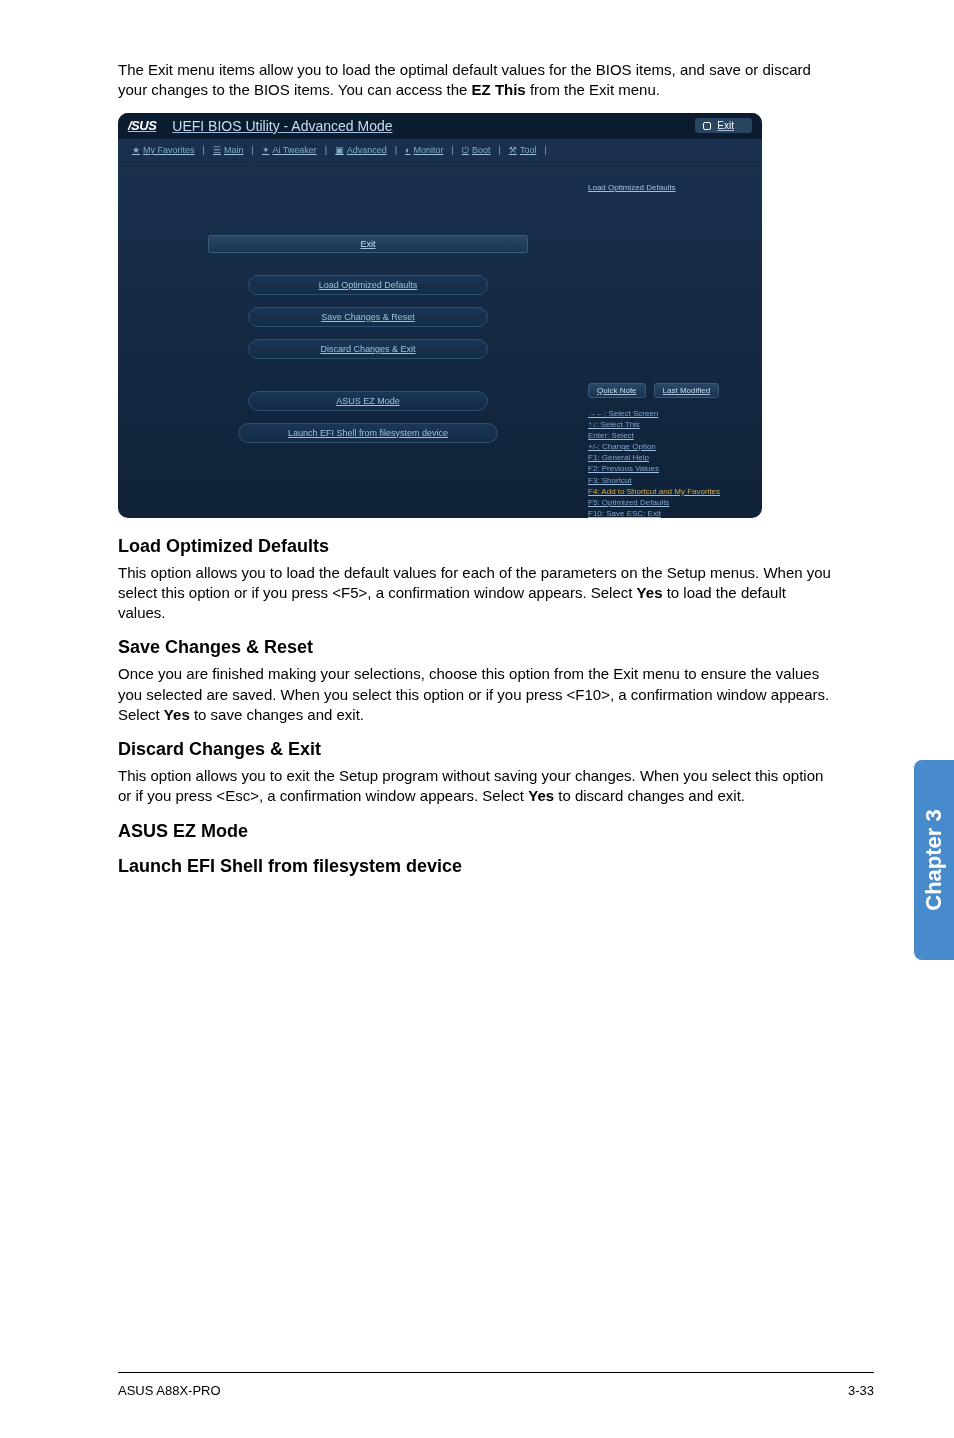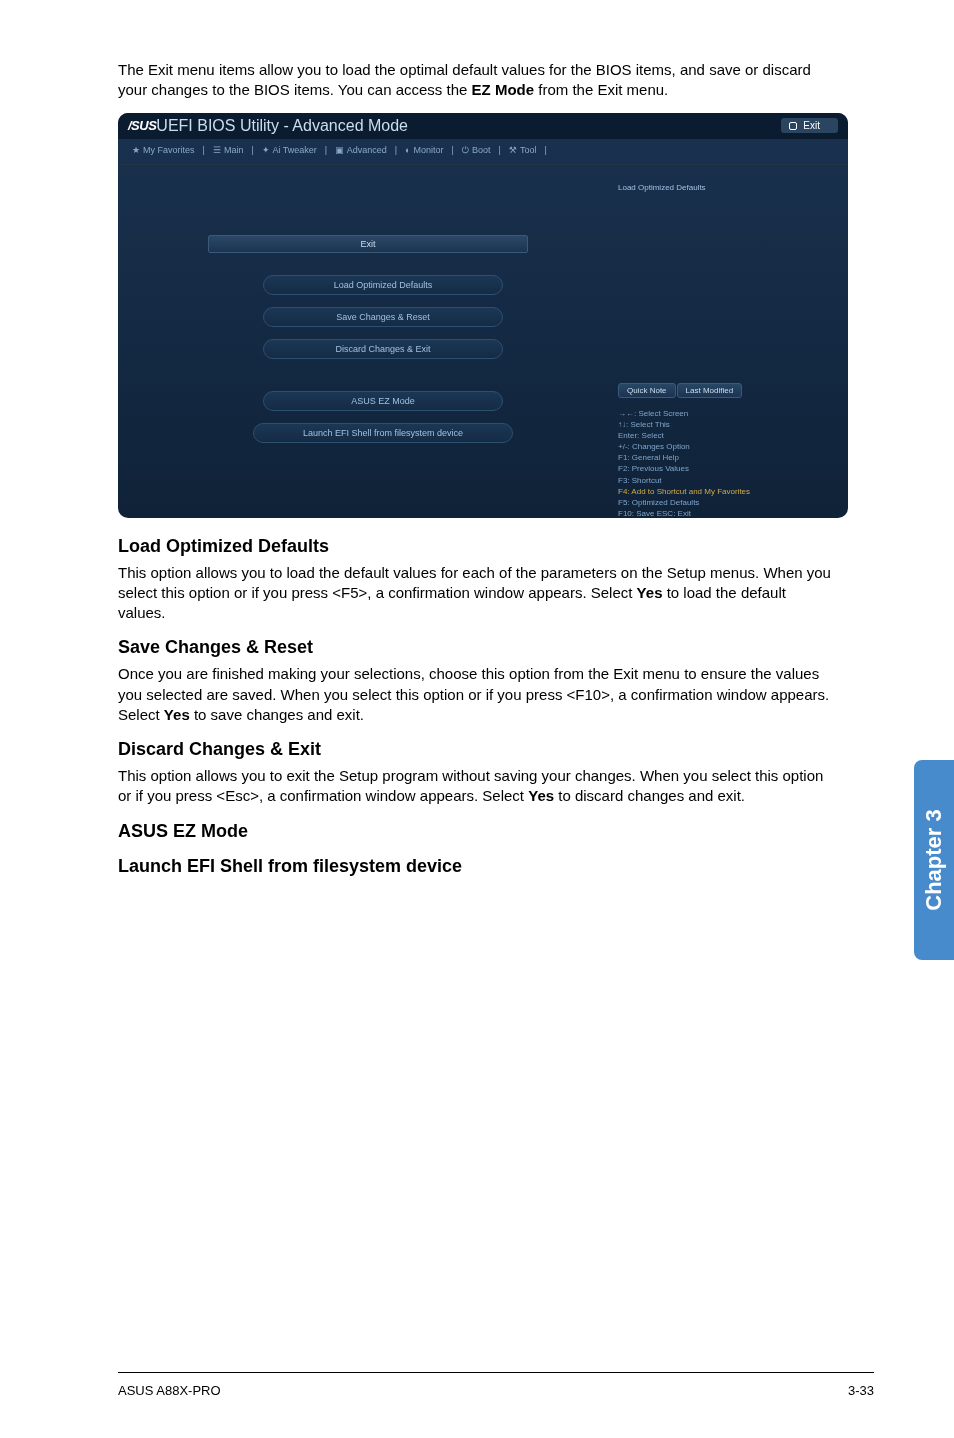--- a/index.html
+++ b/index.html
@@ -27,48 +27,49 @@
       display: inline-block;
       width: 82px;
     }
     .body-text {
       font-size: 15px;
       color: #000;
       line-height: 1.35;
       margin-bottom: 12px;
     }
     .bios-screenshot {
-      width: 730px;
+      width: 644px;
       height: 405px;
       background: linear-gradient(180deg, #1a3250 0%, #0f2238 100%);
       margin: 10px 0 18px 0;
       border-radius: 10px;
       position: relative;
       overflow: hidden;
       font-size: 9px;
       color: #a0c0e0;
+      text-decoration: underline;
     }
     .bios-header {
       display: flex;
       align-items: center;
       height: 26px;
       background: #0c1c30;
       padding: 0 10px;
     }
     .bios-logo {
       color: #fff;
       font-weight: bold;
       font-style: italic;
       font-size: 13px;
       letter-spacing: -0.5px;
     }
     .bios-header-title {
       color: #cde;
-      font-size: 16px;
-      margin-left: 0;
+      font-size: 14px;
+      margin-left: 16px;
     }
     .bios-exit-btn {
       margin-left: auto;
       background: #2a4560;
       border-radius: 3px;
       padding: 2px 18px 2px 8px;
       color: #fff;
       font-size: 10px;
       display: flex;
       align-items: center;
@@ -117,21 +118,21 @@
     .bios-right {
       width: 240px;
       padding: 18px 18px 0 10px;
       font-size: 8px;
     }
     .bios-right-top {
       height: 200px;
     }
     .bios-qbtns {
       display: flex;
-      gap: 1px;
+      gap: 8px;
       margin-bottom: 10px;
     }
     .bios-qbtn {
       background: linear-gradient(180deg, #284766 0%, #1b3450 100%);
       border: 1px solid #3a5a7a;
       border-radius: 3px;
       padding: 2px 8px;
       font-size: 8px;
       color: #cde;
     }
@@ -187,21 +188,21 @@
     }
     strong { font-weight: bold; }
   </style>
 </head>
 <body>
 
 <div class="page-content">
 
 
   <p class="body-text">
-    <span>The Exit menu items allow you to load the optimal default values for the BIOS items, and save or discard your changes to the BIOS items. You can access the </span><strong>EZ Mode</strong><span> from the Exit menu.</span>
+    <span>The Exit menu items allow you to load the optimal default values for the BIOS items, and save or discard your changes to the BIOS items. You can access the </span><strong>EZ This</strong><span> from the Exit menu.</span>
   </p>
 
   <div class="bios-screenshot">
     <div class="bios-header">
       <span class="bios-logo">/SUS</span>
       <span class="bios-header-title">UEFI BIOS Utility - Advanced Mode</span>
       <div class="bios-exit-btn">
         <span style="width:8px;height:8px;border:1px solid #fff;border-radius:2px;display:inline-block;"></span>
         <span>Exit</span>
       </div>
@@ -257,21 +258,21 @@
       <div class="bios-right">
         <div class="bios-right-top">Load Optimized Defaults</div>
         <div class="bios-qbtns">
           <div class="bios-qbtn">Quick Note</div>
           <div class="bios-qbtn">Last Modified</div>
         </div>
         <div class="bios-help">
           <div>→←: Select Screen</div>
           <div>↑↓: Select This</div>
           <div>Enter: Select</div>
-          <div>+/-: Changes Option</div>
+          <div>+/-: Change Option</div>
           <div>F1: General Help</div>
           <div>F2: Previous Values</div>
           <div>F3: Shortcut</div>
           <div class="highlight">F4: Add to Shortcut and My Favorites</div>
           <div>F5: Optimized Defaults</div>
           <div>F10: Save  ESC: Exit</div>
 
         </div>
       </div>
     </div>

